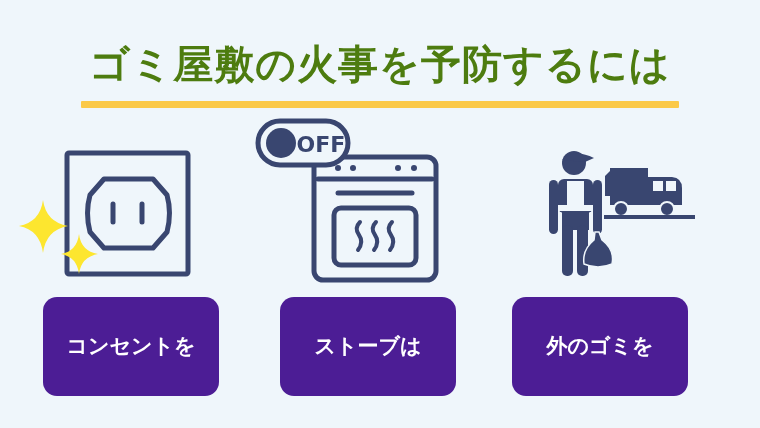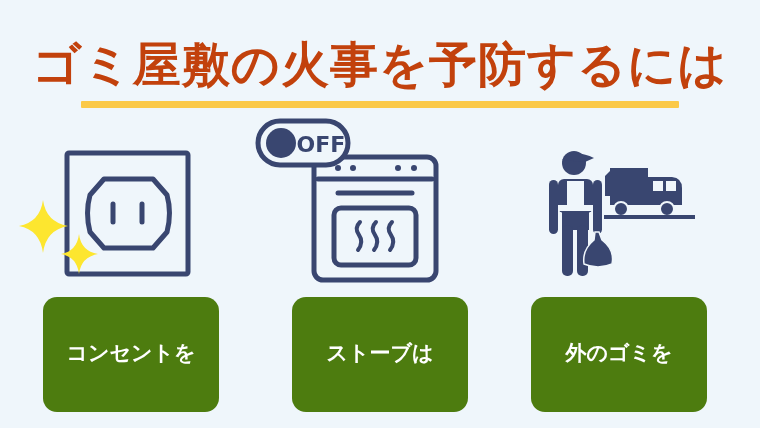--- a/index.html
+++ b/index.html
@@ -4,35 +4,34 @@
 <style>
   html, body { margin: 0; padding: 0; }
   body {
     width: 760px; height: 428px; overflow: hidden;
     background: #eff6fb;
     font-family: "DejaVu Sans", "Liberation Sans", sans-serif;
     position: relative;
   }
   .title {
     position: absolute; left: 0; top: 38px; width: 760px;
-    text-align: center; font-size: 48px; font-weight: bold;
-    color: #c2410c; letter-spacing: 1px; line-height: 52px;
+    text-align: center; font-size: 40px; font-weight: bold;
+    color: #4d7c0f; letter-spacing: 1px; line-height: 52px;
   }
   .underline {
     position: absolute; left: 81px; top: 101px; width: 598px; height: 7px;
     background: #fbc948; border-radius: 1px;
   }
   .icon { position: absolute; }
   .label-box {
-    position: absolute; top: 297px; width: 176px; height: 115px;
-    background: #4d7c0f; border-radius: 14px;
+    position: absolute; top: 297px; width: 176px; height: 99px;
+    background: #4c1d95; border-radius: 14px;
     display: flex; flex-direction: column; align-items: center; justify-content: center;
     color: #ffffff; font-weight: bold; font-size: 21px; line-height: 33px;
     text-align: center;
-    font-family: Liberation Mono, monospace;
   }
   .label-box span { display: block; }
 </style>
 </head>
 <body>
 
 <div class="title">ゴミ屋敷の火事を予防するには</div>
 <div class="underline"></div>
 
 <svg class="icon" style="left:15px; top:145px;" width="185" height="140" viewBox="15 145 185 140">
@@ -91,18 +90,18 @@
   <rect x="562" y="212" width="27" height="18" fill="#394670"></rect>
   <rect x="562" y="225" width="11" height="51" rx="5" fill="#394670"></rect>
   <rect x="577" y="225" width="11" height="51" rx="5" fill="#394670"></rect>
 
   <path d="M595 232 L599 232 L602 240 Q615 250 612 264 Q598 270 584 264 Q582 250 594 240 Z" fill="#394670" stroke="#eff6fb" stroke-width="1.5"></path>
 </svg>
 
 <div class="label-box" style="left:43px;">
   <span>コンセントを</span>
 </div>
-<div class="label-box" style="left:292px;">
+<div class="label-box" style="left:280px;">
   <span>ストーブは</span>
 </div>
-<div class="label-box" style="left:531px;">
+<div class="label-box" style="left:512px;">
   <span>外のゴミを</span>
 </div>
 
 </body></html>

